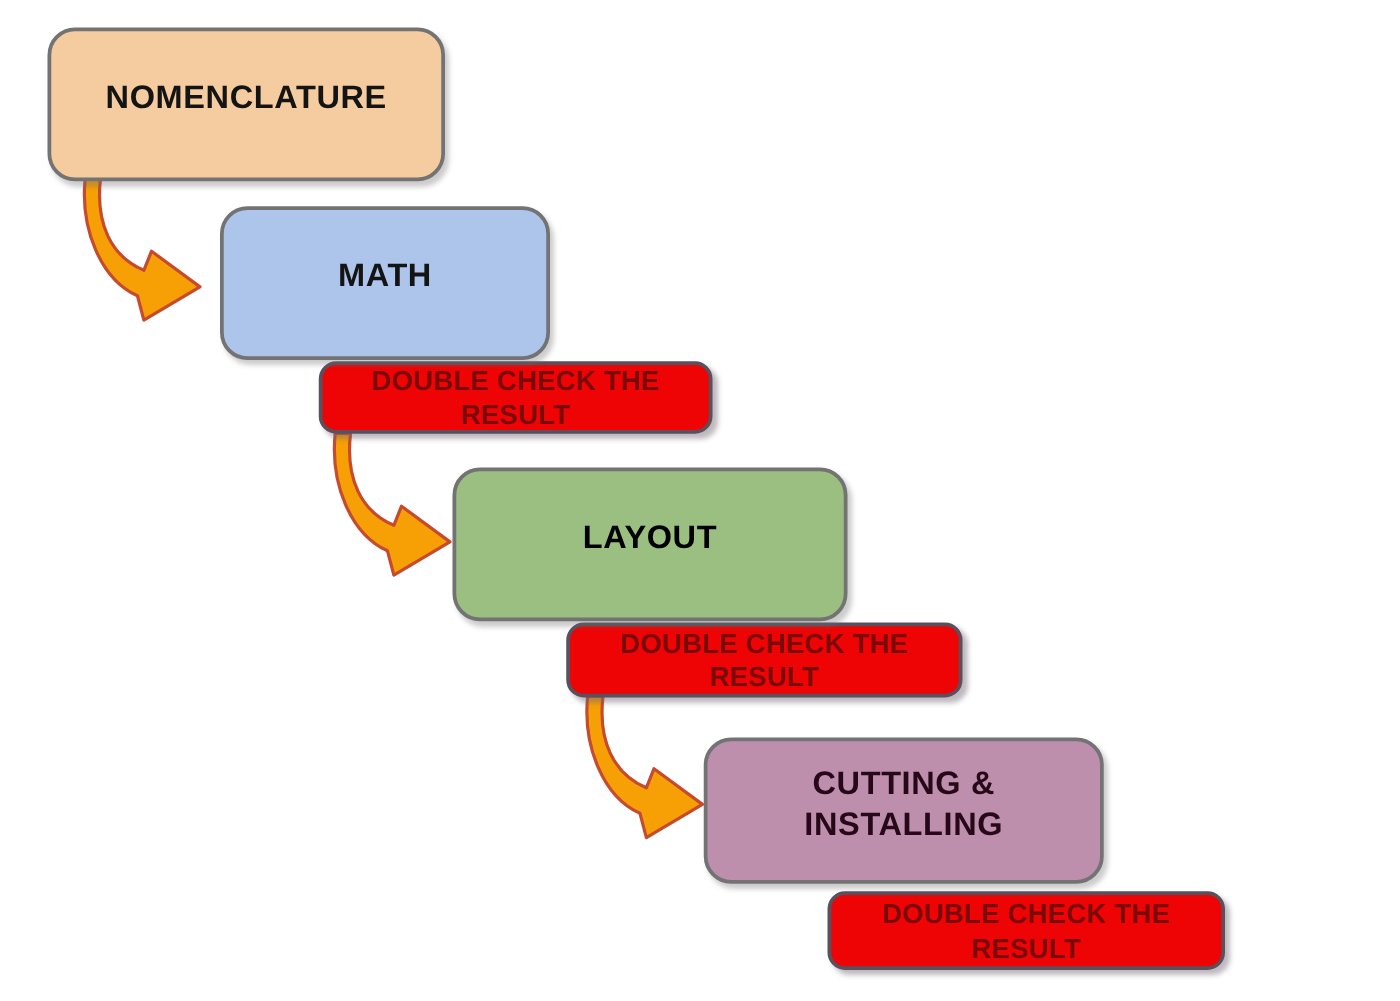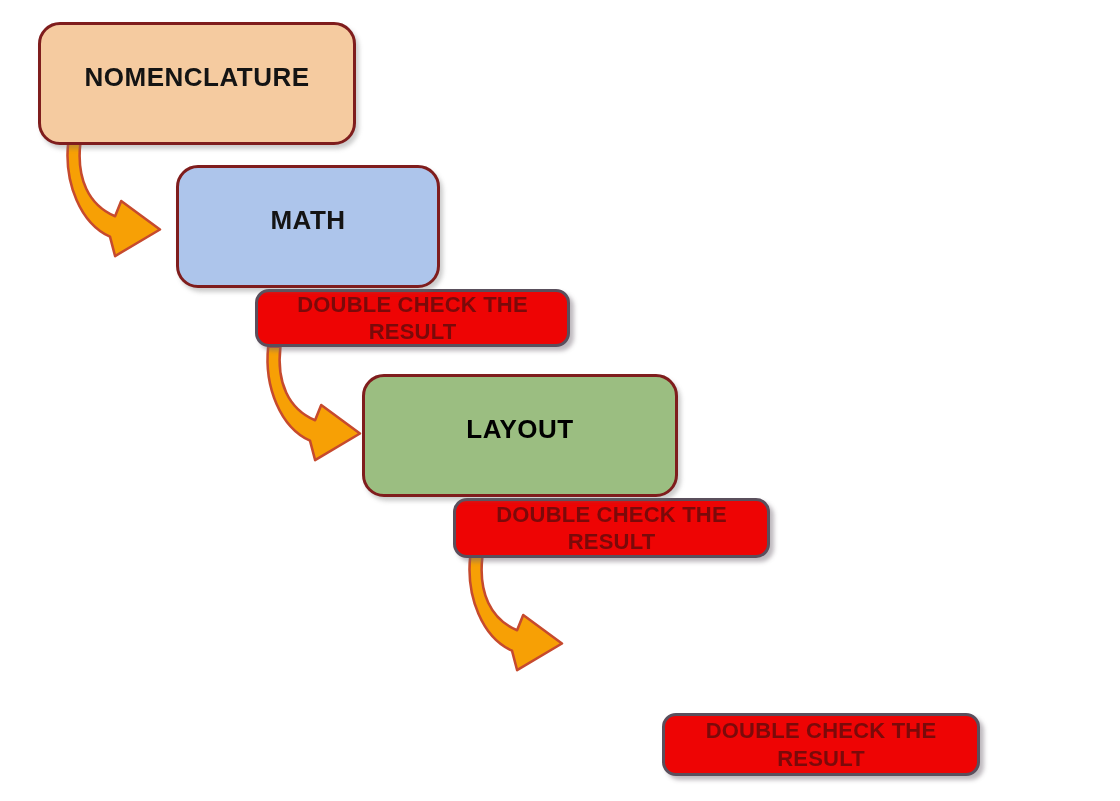--- a/index.html
+++ b/index.html
@@ -6,21 +6,21 @@
   #canvas{
     position:relative;
     width:1120px;height:801px;
     background:#ffffff;
     overflow:hidden;
     font-family:"Liberation Sans", sans-serif;
   }
   .node{
     position:absolute;
     box-sizing:border-box;
-    border:3px solid #7f1d1d;
+    border:3px solid #737373;
     display:flex;
     align-items:center;
     justify-content:center;
     text-align:center;
     font-weight:bold;
   }
   .step{
     border-radius:22px;
     font-size:26px;
     letter-spacing:0.5px;
@@ -84,18 +84,21 @@
   </div>
 
   <div id="n3" class="node step" style="background-color: rgb(155, 190, 129); color: #000000; justify-content: center;">
     <span class="label">LAYOUT</span>
   </div>
 
   <div id="n4" class="node check" style="background-color: rgb(238, 4, 4); color: rgb(122, 10, 10);">
     <span class="label">DOUBLE CHECK THE RESULT</span>
   </div>
 
+  <div id="n5" class="node step" style="background-color: rgb(190, 143, 173); color: rgb(38, 8, 24);">
+    <span class="label wrap-narrow">CUTTING &amp; INSTALLING</span>
+  </div>
 
   <div id="n6" class="node check" style="background-color: rgb(238, 4, 4); color: rgb(122, 10, 10);">
     <span class="label">DOUBLE CHECK THE RESULT</span>
   </div>
 
 </div>
 
 </body></html>

